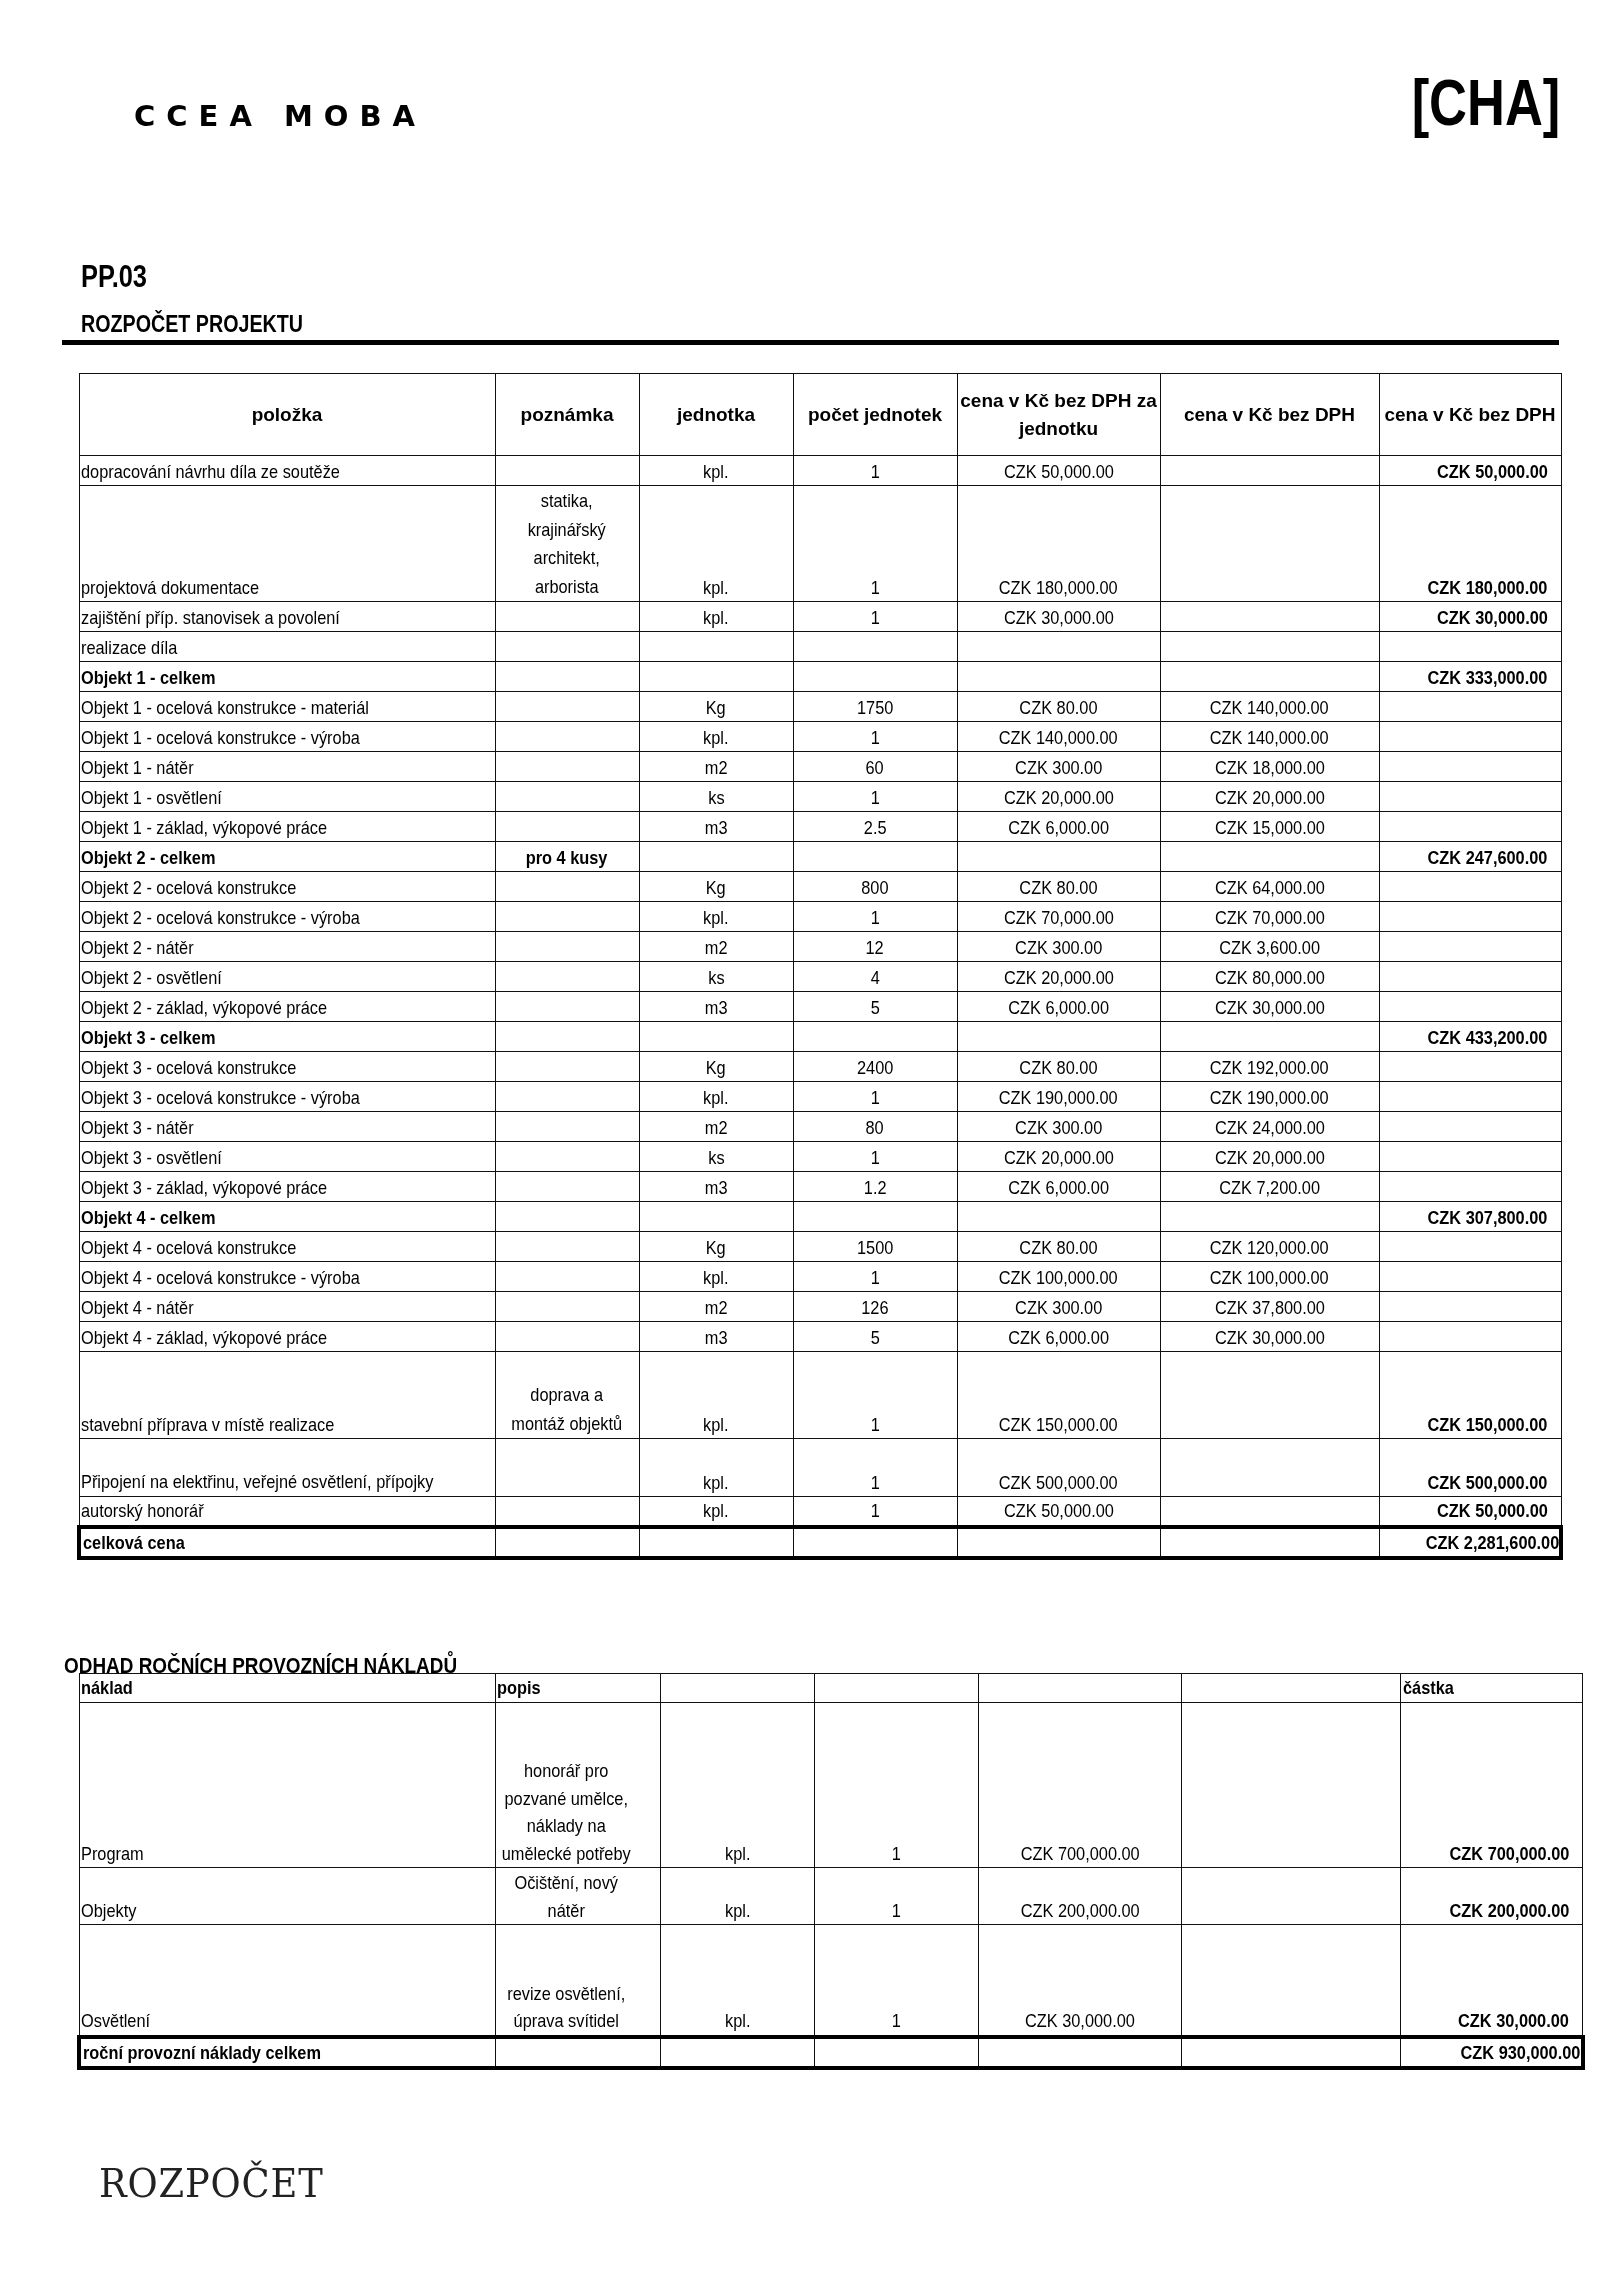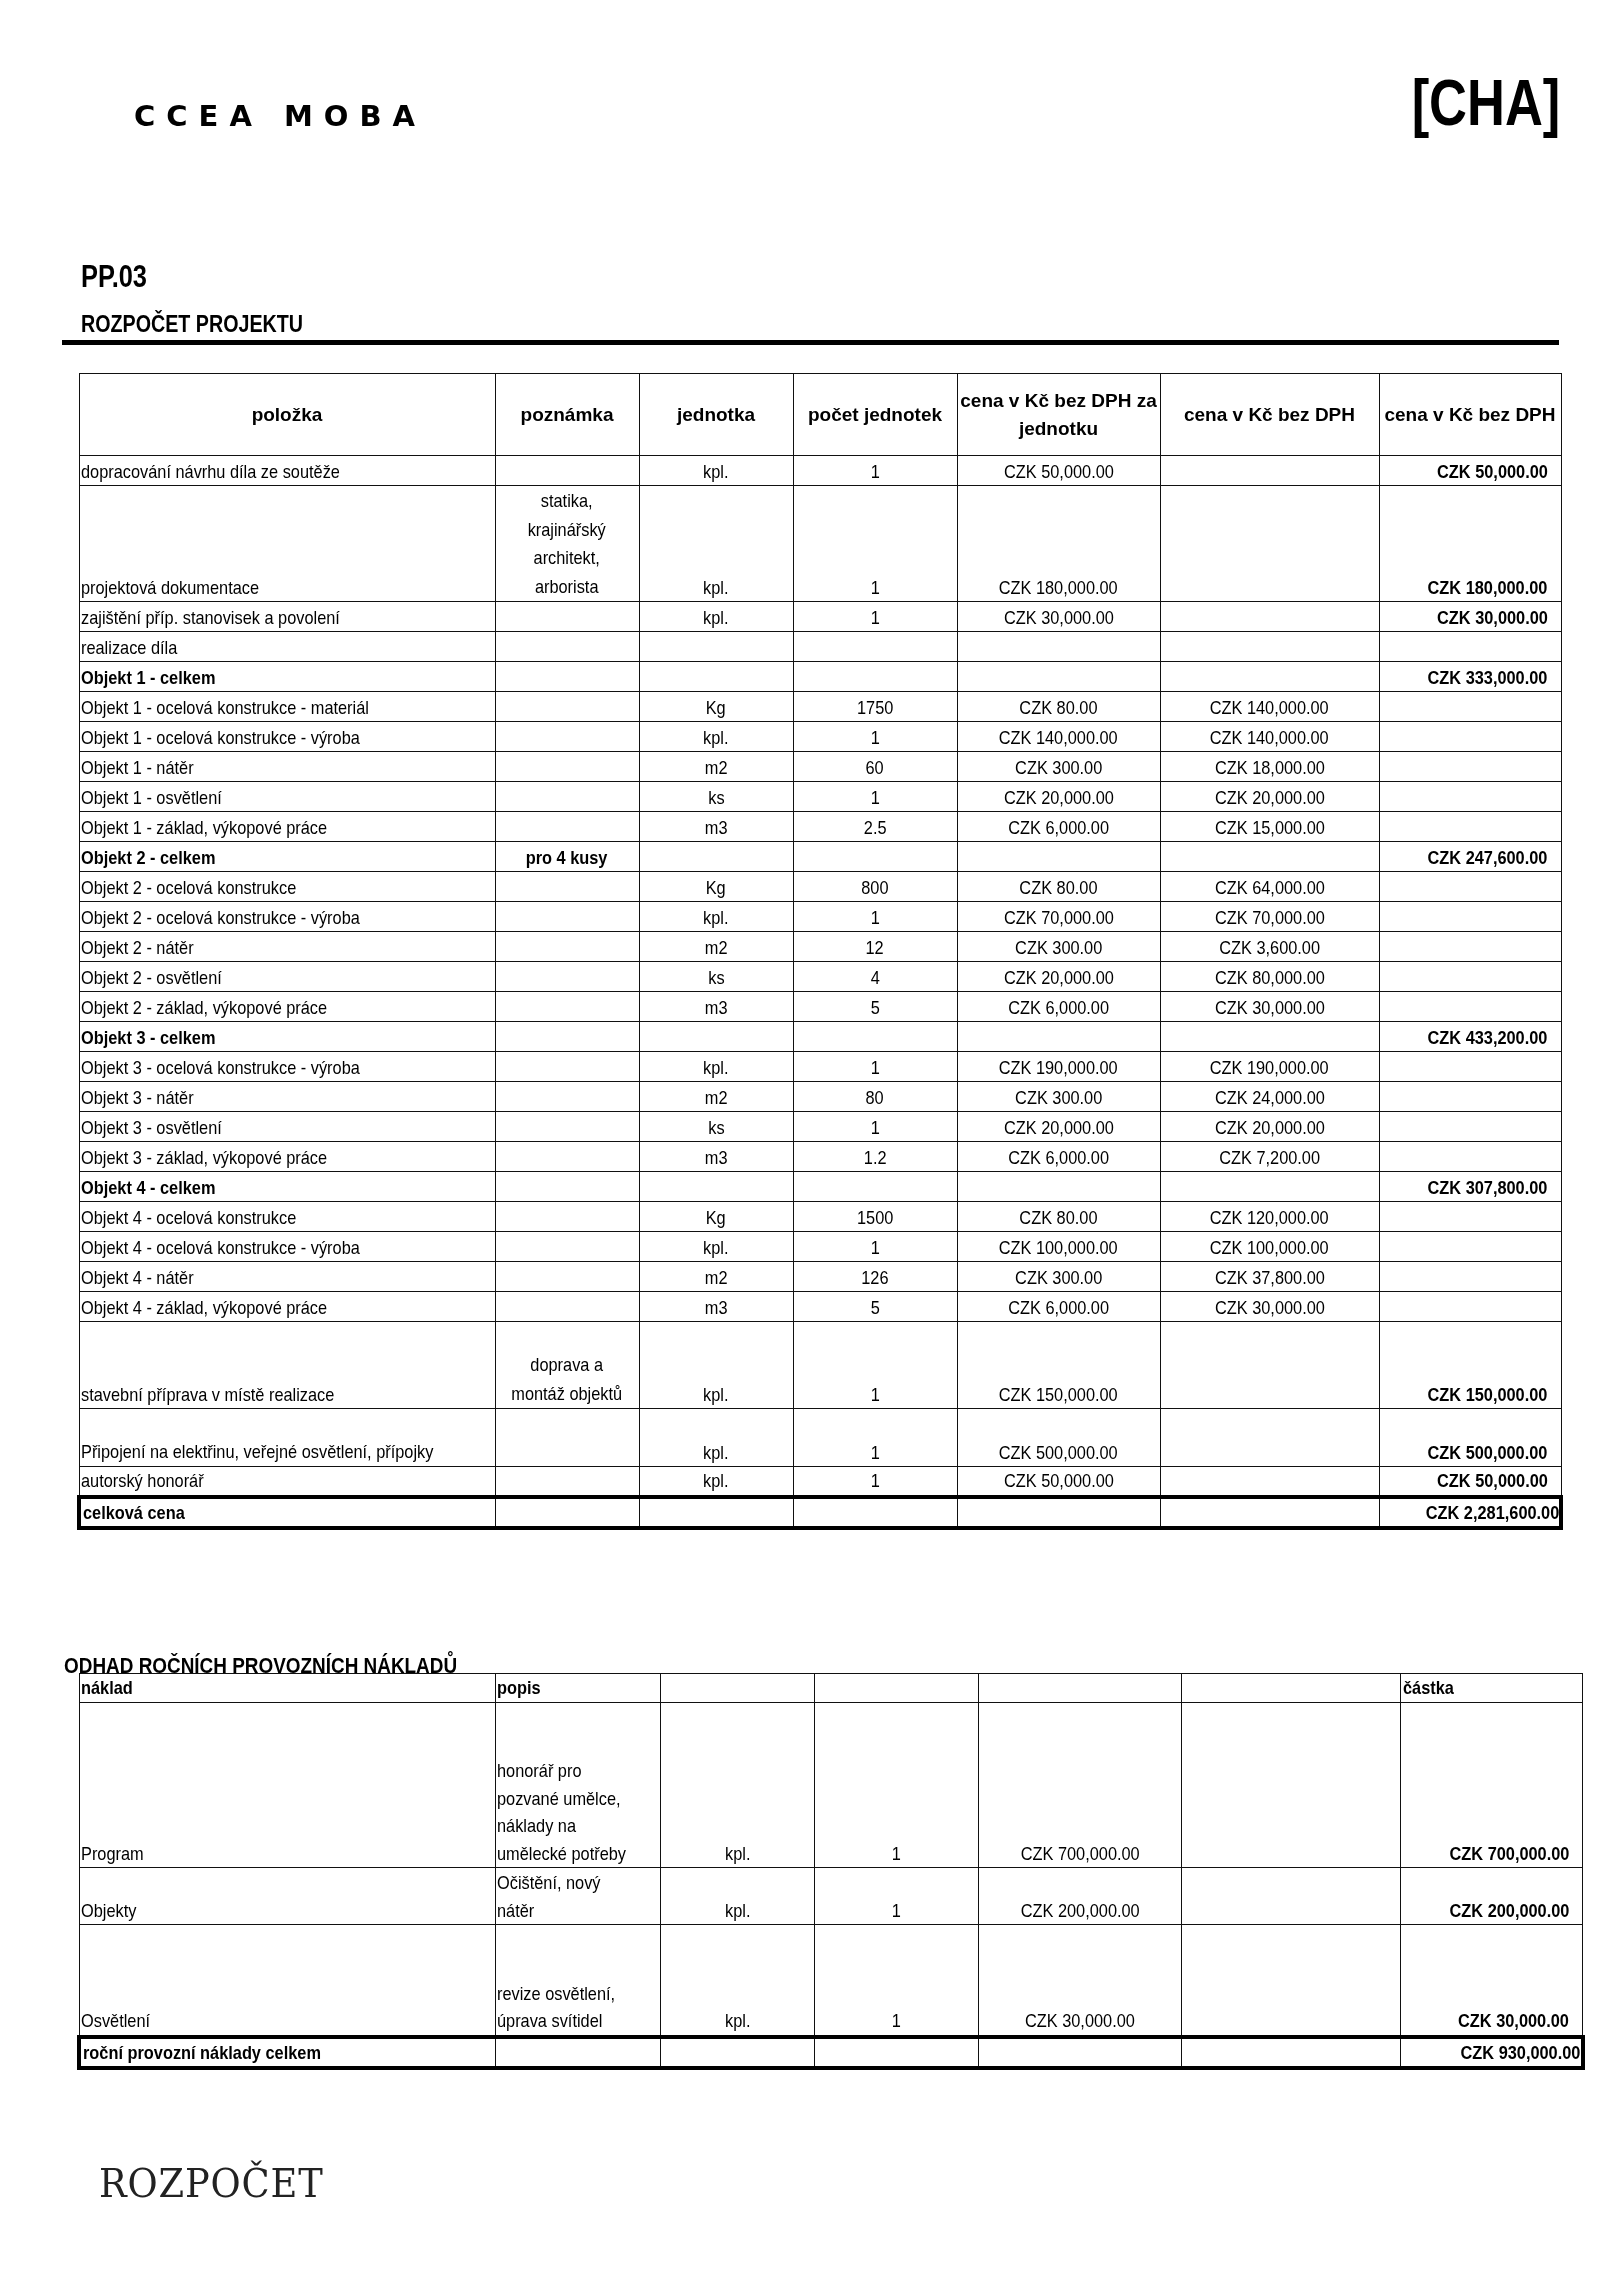--- a/index.html
+++ b/index.html
@@ -41,21 +41,21 @@
   .section2-title { position: absolute; left: 64px; top: 1653px; font-weight: bold; font-size: 22px;
                     transform: scaleX(0.86); transform-origin: left top; }
   #opex { top: 1673px; }
   #opex td { line-height: 27.5px; }
   #opex tr.hdr { height: 29px; }
   #opex tr.hdr td { vertical-align: middle; font-weight: bold; text-decoration: underline; }
   #opex tr.p6 { height: 165px; }
   #opex tr.p2 { height: 57px; }
   #opex tr.p3 { height: 112px; }
   #opex tr.row { height: 27.5px; }
-  .desc { white-space: normal; text-align: left; line-height: 27px; }
+  .desc { white-space: normal; text-align: center; line-height: 27px; }
 
   .footer { position: absolute; left: 99px; top: 2160px; font-family: "DejaVu Serif", "Liberation Serif", serif;
             font-size: 40px; color: #222; letter-spacing: 0.9px; transform: scaleX(0.92); transform-origin: left top; }
 </style>
 </head>
 <body>
 
 <div class="logo-left">CCEA MOBA</div>
 <div class="logo-right">[CHA]</div>
 <div class="doc-code">PP.03</div>
@@ -231,20 +231,29 @@
       <tr class="row">
         <td class="b"><span class="cond">Objekt 3 - celkem</span></td>
         <td class="c b"><span class="condc"></span></td>
         <td class="c"><span class="condc"></span></td>
         <td class="c"><span class="condc"></span></td>
         <td class="c"><span class="condc"></span></td>
         <td class="c"><span class="condc"></span></td>
         <td class="r b"><span class="condr">CZK 433,200.00</span></td>
       </tr>
       <tr class="row">
+        <td class=""><span class="cond">Objekt 3 - ocelová konstrukce</span></td>
+        <td class="c wrap"><span class="condc" style="white-space: normal; line-height: 28.5px;"></span></td>
+        <td class="c"><span class="condc">Kg</span></td>
+        <td class="c"><span class="condc">2400</span></td>
+        <td class="c"><span class="condc">CZK 80.00</span></td>
+        <td class="c"><span class="condc">CZK 192,000.00</span></td>
+        <td class="r b"><span class="condr"></span></td>
+      </tr>
+      <tr class="row">
         <td class=""><span class="cond">Objekt 3 - ocelová konstrukce - výroba</span></td>
         <td class="c wrap"><span class="condc" style="white-space: normal; line-height: 28.5px;"></span></td>
         <td class="c"><span class="condc">kpl.</span></td>
         <td class="c"><span class="condc">1</span></td>
         <td class="c"><span class="condc">CZK 190,000.00</span></td>
         <td class="c"><span class="condc">CZK 190,000.00</span></td>
         <td class="r b"><span class="condr"></span></td>
       </tr>
       <tr class="row">
         <td class=""><span class="cond">Objekt 3 - nátěr</span></td>

